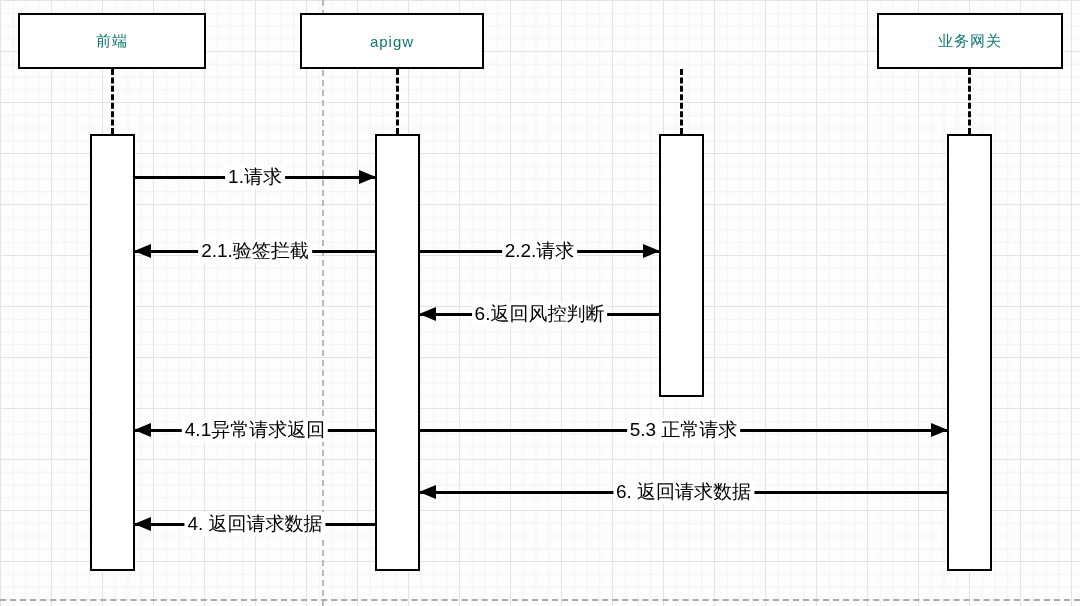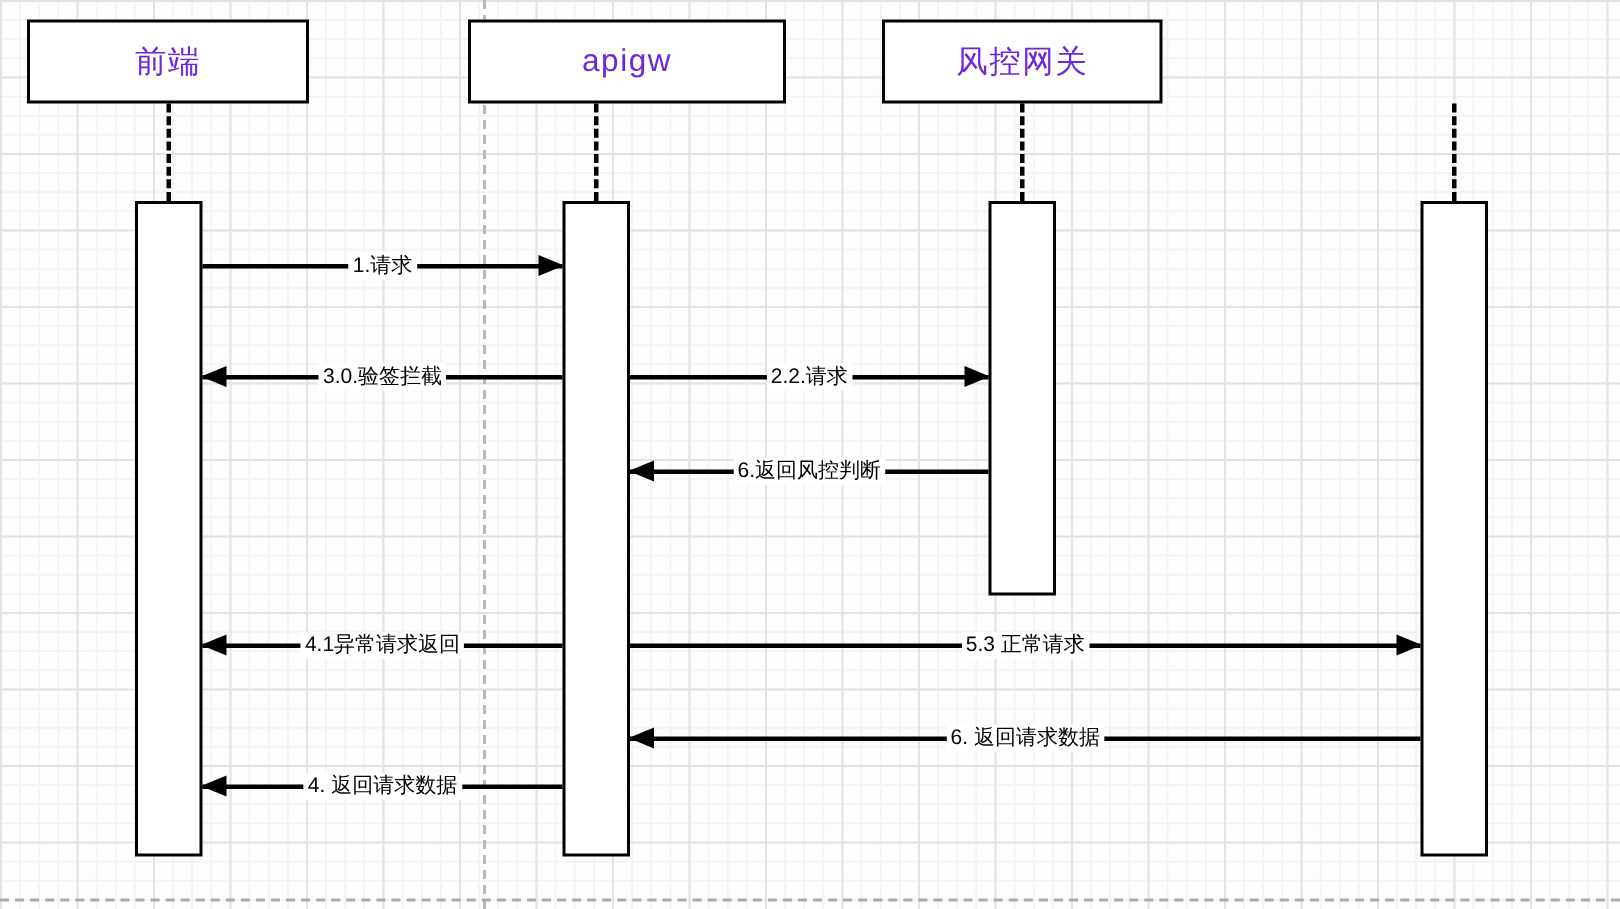--- a/index.html
+++ b/index.html
@@ -33,22 +33,22 @@
   
   .participant-box {
     position: absolute;
     top: 13px;
     height: 56px;
     background: #ffffff;
     border: 2px solid #000000;
     display: flex;
     align-items: center;
     justify-content: center;
-    font-size: 21px;
-    color: #6d28d9;
+    font-size: 15px;
+    color: #0f766e;
     letter-spacing: 1px;
   }
 
   
   .lifeline {
     position: absolute;
     top: 69px;
     height: 65px;
     width: 0;
     border-left: 3px dashed #000000;
@@ -81,58 +81,58 @@
   .arrowhead.left {
     left: -1px;
     border-width: 7px 17px 7px 0;
     border-color: transparent #000000 transparent transparent;
   }
   .msg-label {
     position: absolute; left: 50%; top: 0;
     transform: translate(-50%, -50%);
     background: #ffffff;
     padding: 0 3px;
-    font-size: 14px;
+    font-size: 19px;
     color: #000000;
     white-space: nowrap;
     line-height: 1.25;
   }
 </style>
 </head>
 <body>
 
 <div class="canvas">
 
   <div class="page-border-v" style="left:322px"></div>
   <div class="page-border-h" style="top:599px"></div>
 
   <div class="participant-box" style="left:18px; width:188px">前端</div>
-  <div class="participant-box" style="left:312px; width:212px">apigw</div>
-  <div class="participant-box" style="left:588px; width:187px">风控网关</div>
+  <div class="participant-box" style="left:300px; width:184px">apigw</div>
+  <div class="participant-box" style="left:877px; width:186px">业务网关</div>
 
   <div class="lifeline" style="left:110.5px"></div>
   <div class="lifeline" style="left:396px"></div>
   <div class="lifeline" style="left:679.5px"></div>
   <div class="lifeline" style="left:967.5px"></div>
 
   <div class="activation-bar" style="left:90px; height:437px"></div>
   <div class="activation-bar" style="left:375px; height:437px"></div>
   <div class="activation-bar" style="left:659px; height:263px"></div>
   <div class="activation-bar" style="left:947px; height:437px"></div>
 
   <div class="message" style="left:135px; width:240px; top:177px">
     <div class="msg-line"></div>
     <div class="arrowhead right"></div>
     <span class="msg-label">1.请求</span>
   </div>
 
   <div class="message" style="left:135px; width:240px; top:251px">
     <div class="msg-line"></div>
     <div class="arrowhead left"></div>
-    <span class="msg-label">3.0.验签拦截</span>
+    <span class="msg-label">2.1.验签拦截</span>
   </div>
 
   <div class="message" style="left:420px; width:239px; top:251px">
     <div class="msg-line"></div>
     <div class="arrowhead right"></div>
     <span class="msg-label">2.2.请求</span>
   </div>
 
   <div class="message" style="left:420px; width:239px; top:314px">
     <div class="msg-line"></div>

